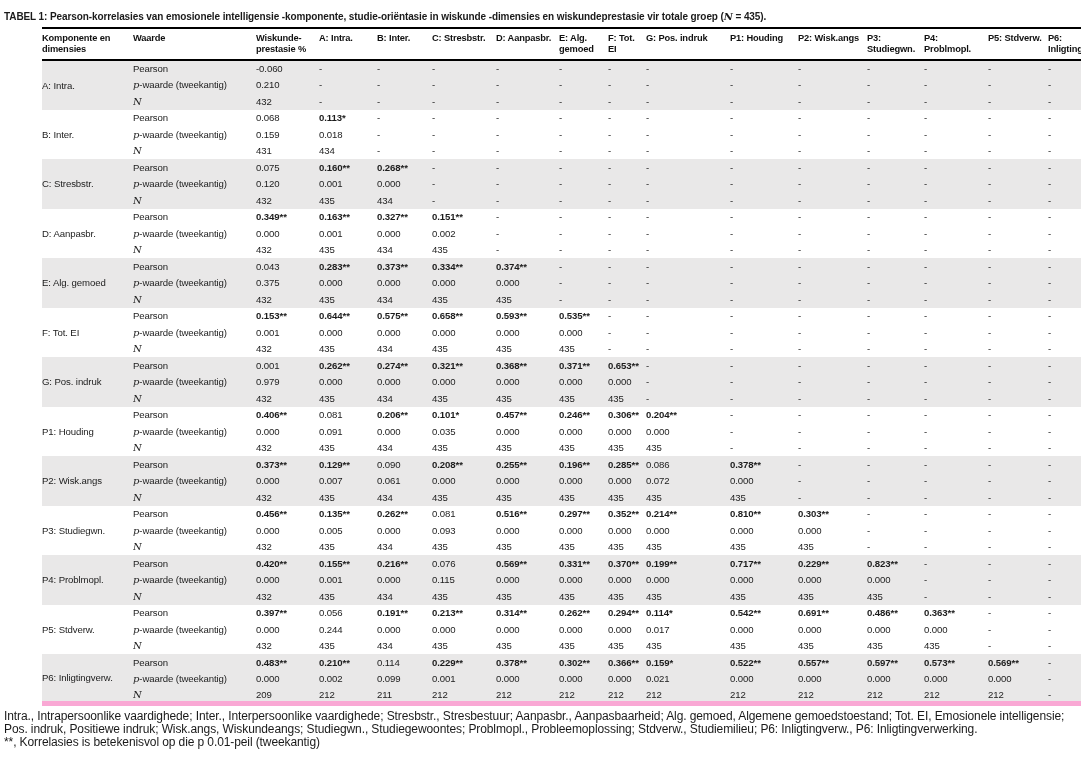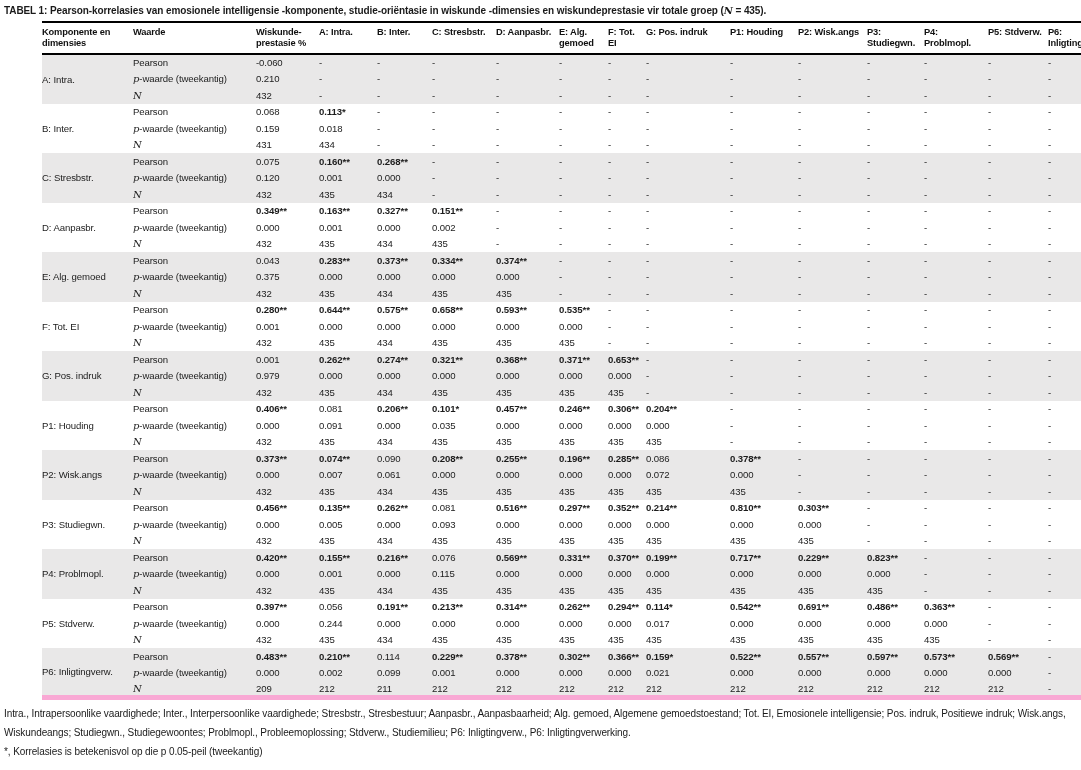--- a/index.html
+++ b/index.html
@@ -3,21 +3,21 @@
 <meta charset="utf-8">
 <style>
   * { margin: 0; padding: 0; box-sizing: border-box; }
   html, body {
     width: 1081px; height: 770px;
     background: #ffffff;
     font-family: "Liberation Sans", "DejaVu Sans", sans-serif;
     color: #1c1c1c;
     overflow: hidden;
   }
-  .page { padding: 2px 2px 0 3px; }
+  .page { padding: 8px 2px 0 3px; }
 
   .title {
     font-size: 10px;
     line-height: 13px;
     font-weight: bold;
     letter-spacing: -0.1px;
     padding: 2px 0 4px 1px;
     color: #1a1a1a;
   }
   .title .n-it { font-style: italic; font-family: "DejaVu Serif", serif; font-weight: bold; }
@@ -51,22 +51,22 @@
     white-space: nowrap;
     overflow: hidden;
   }
   tr.shade td { background: #e9e8e8; }
   td.row-label { vertical-align: top; padding-top: 3px; }
   td.sig { font-weight: bold; }
   .si { font-style: italic; font-family: "DejaVu Serif", serif; font-size: 10px; }
 
   .footnotes {
     padding: 4px 0 0 1px;
-    font-size: 10px;
-    line-height: 19px;
+    font-size: 12px;
+    line-height: 13px;
     letter-spacing: -0.1px;
     color: #1a1a1a;
   }
   .footnotes .fn { margin: 0; }
   .footnotes .fn-abbr { width: 1076px; }
 </style>
 </head>
 <body>
 
 <div class="page">
@@ -371,21 +371,21 @@
           <td>-</td>
           <td>-</td>
           <td>-</td>
           <td>-</td>
           <td>-</td>
           <td>-</td>
         </tr>
         <tr>
           <td class="row-label" rowspan="3">F: Tot. EI</td>
           <td>Pearson</td>
-          <td class="sig">0.280**</td>
+          <td class="sig">0.153**</td>
           <td class="sig">0.644**</td>
           <td class="sig">0.575**</td>
           <td class="sig">0.658**</td>
           <td class="sig">0.593**</td>
           <td class="sig">0.535**</td>
           <td>-</td>
           <td>-</td>
           <td>-</td>
           <td>-</td>
           <td>-</td>
@@ -528,21 +528,21 @@
           <td>-</td>
           <td>-</td>
           <td>-</td>
           <td>-</td>
           <td>-</td>
         </tr>
         <tr class="shade">
           <td class="row-label" rowspan="3">P2: Wisk.angs</td>
           <td>Pearson</td>
           <td class="sig">0.373**</td>
-          <td class="sig">0.074**</td>
+          <td class="sig">0.129**</td>
           <td>0.090</td>
           <td class="sig">0.208**</td>
           <td class="sig">0.255**</td>
           <td class="sig">0.196**</td>
           <td class="sig">0.285**</td>
           <td>0.086</td>
           <td class="sig">0.378**</td>
           <td>-</td>
           <td>-</td>
           <td>-</td>
@@ -789,16 +789,16 @@
           <td>212</td>
           <td>212</td>
           <td>212</td>
           <td>-</td>
         </tr>
       </tbody>
   </table>
 
   <div class="footnotes">
     <p class="fn fn-abbr">Intra., Intrapersoonlike vaardighede; Inter., Interpersoonlike vaardighede; Stresbstr., Stresbestuur; Aanpasbr., Aanpasbaarheid; Alg. gemoed, Algemene gemoedstoestand; Tot. EI, Emosionele intelligensie; Pos. indruk, Positiewe indruk; Wisk.angs, Wiskundeangs; Studiegwn., Studiegewoontes; Problmopl., Probleemoplossing; Stdverw., Studiemilieu; P6: Inligtingverw., P6: Inligtingverwerking.</p>
-    <p class="fn">*, Korrelasies is betekenisvol op die p 0.05-peil (tweekantig)</p>
+    <p class="fn">**, Korrelasies is betekenisvol op die p 0.01-peil (tweekantig)</p>
   </div>
 
 </div>
 
 </body></html>

